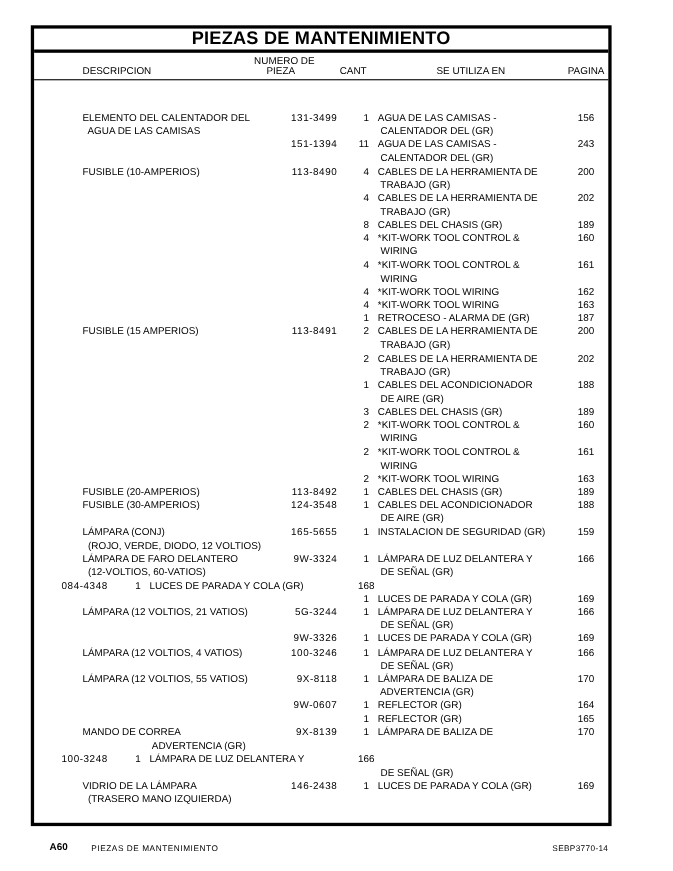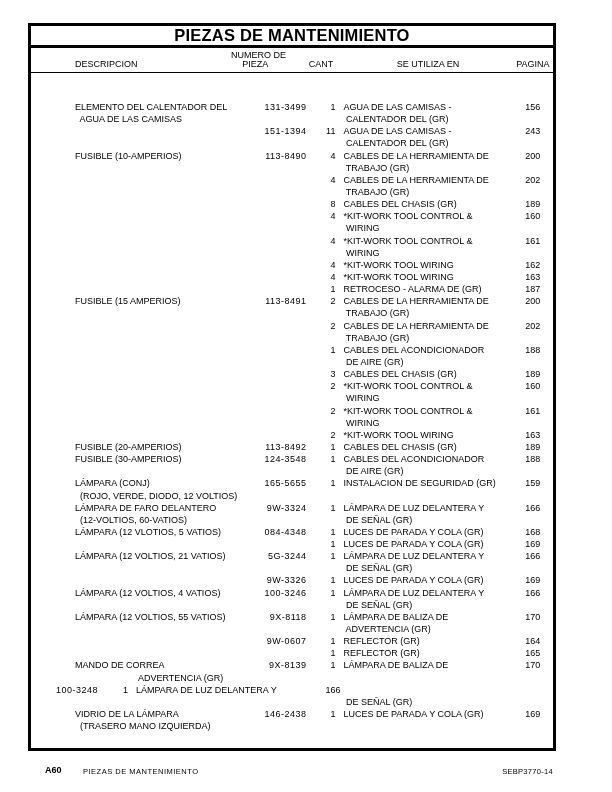--- a/index.html
+++ b/index.html
@@ -396,21 +396,20 @@
 
   <div class="row">
     <div class="c-d">  (12-VOLTIOS, 60-VATIOS)</div>
     <div class="c-n"></div>
     <div class="c-q"></div>
     <div class="c-u"> DE SEÑAL (GR)</div>
     <div class="c-p"></div>
   </div>
 
   <div class="row">
-    <div class="c-d">LÁMPARA (12 VLOTIOS, 5 VATIOS)</div>
     <div class="c-n">084-4348</div>
     <div class="c-q">1</div>
     <div class="c-u">LUCES DE PARADA Y COLA (GR)</div>
     <div class="c-p">168</div>
   </div>
 
   <div class="row">
     <div class="c-d"></div>
     <div class="c-n"></div>
     <div class="c-q">1</div>

